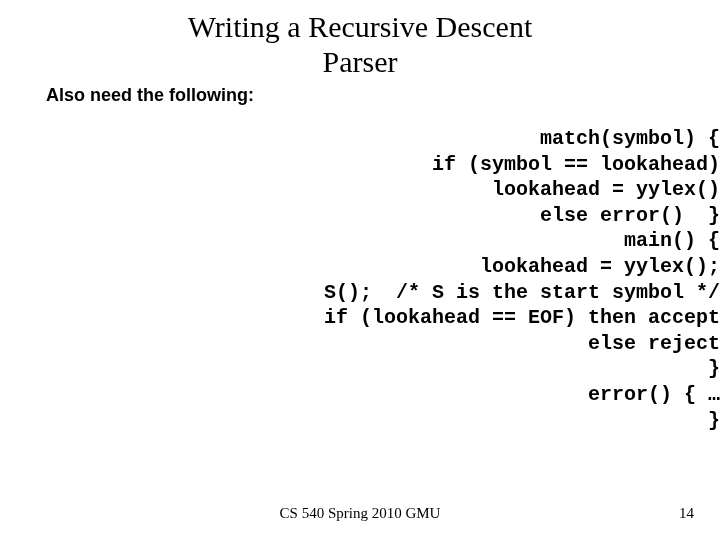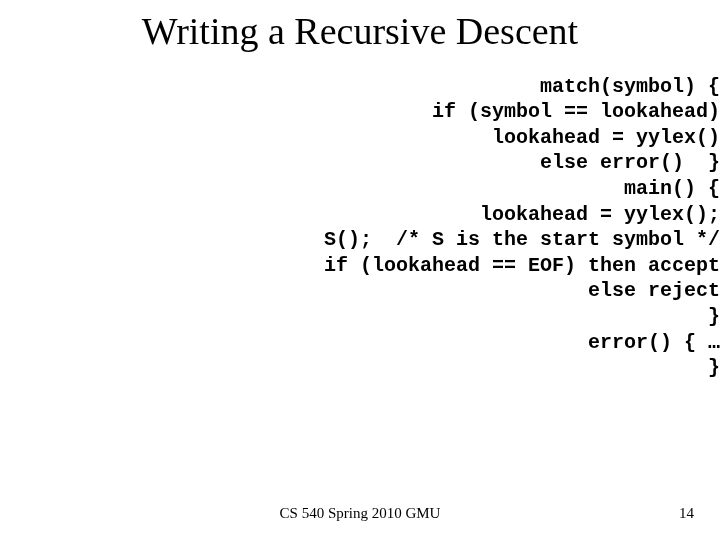--- a/index.html
+++ b/index.html
@@ -12,21 +12,21 @@
     color: #000;
     position: relative;
   }
   .slide {
     width: 720px;
     height: 540px;
     position: relative;
     box-sizing: border-box;
   }
   .title {
-    font-size: 38px;
+    font-size: 30px;
     text-align: center;
     padding-top: 10px;
     line-height: 1.15;
   }
   .subhead {
     font-family: Arial, Helvetica, sans-serif;
     font-weight: bold;
     font-size: 18px;
     margin-left: 46px;
     margin-top: 6px;
@@ -56,21 +56,23 @@
     font-size: 15px;
     text-align: center;
   }
 </style>
 </head>
 <body>
 
 <div class="slide">
   <div class="title">
     <span>Writing a Recursive Descent</span><br>
+    <span>Parser</span>
   </div>
+  <div class="subhead">Also need the following:</div>
   <div class="code">match(symbol) {
    if (symbol == lookahead)
         lookahead = yylex()
    else error()  }
 main() {
         lookahead = yylex();
         S();  /* S is the start symbol */
         if (lookahead == EOF) then accept
         else reject
      }

